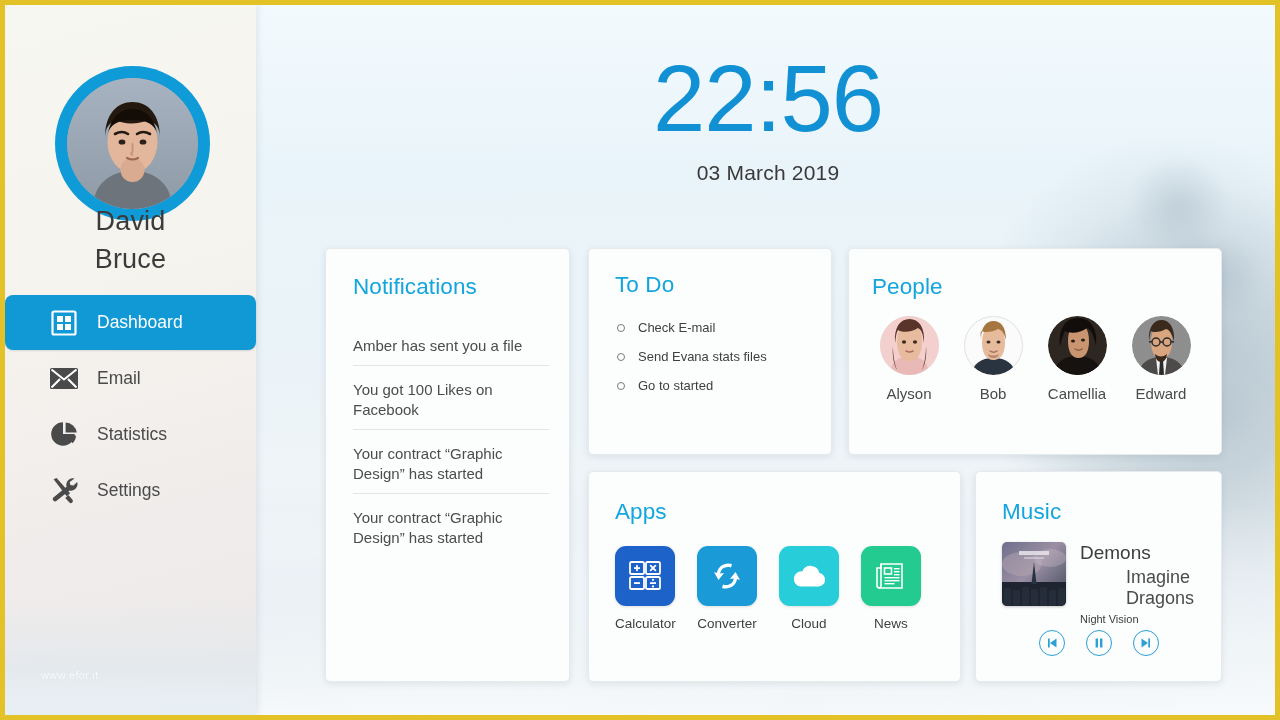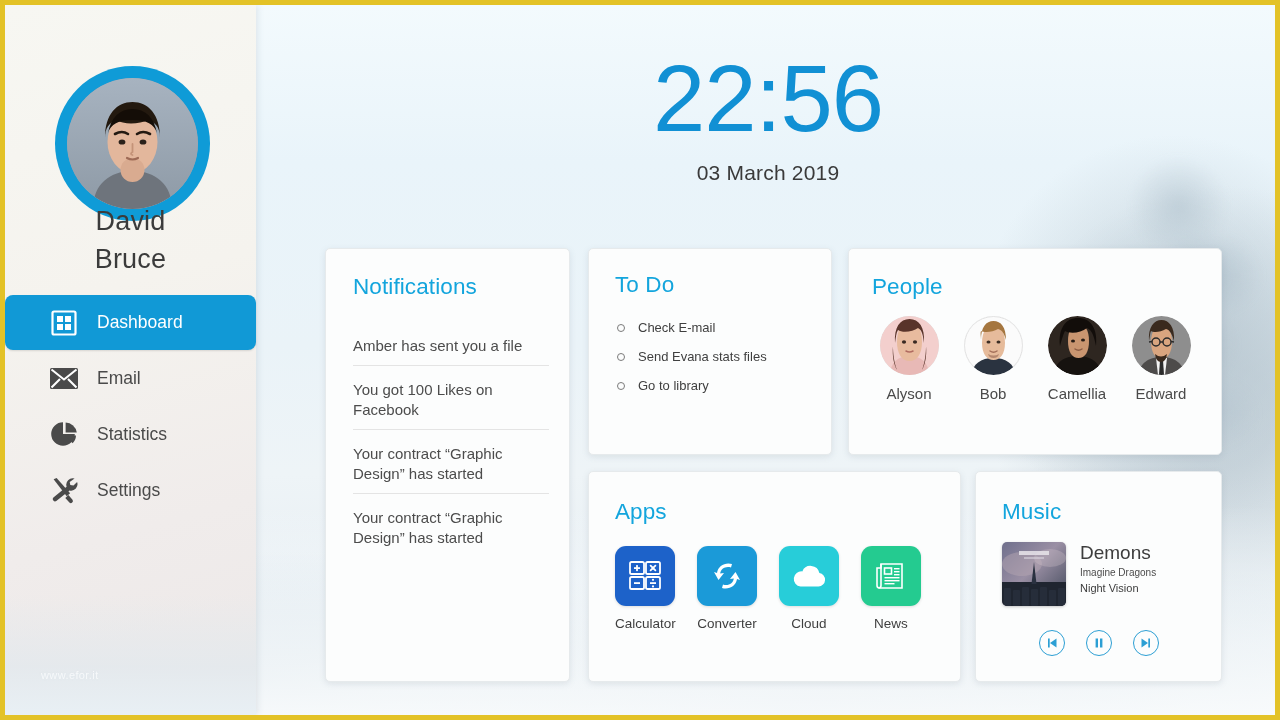--- a/index.html
+++ b/index.html
@@ -162,21 +162,21 @@
   #card-music .card-title { position:absolute; left:26px; top:27px; }
   #music-now {
     position:absolute; left:26px; top:70px; right:14px;
     display:flex; gap:14px;
   }
   #album-art {
     width:64px; height:64px; border-radius:5px; flex:0 0 64px;
     overflow:hidden; box-shadow:0 1px 3px rgba(0,0,0,.22);
   }
   #track-title { font-size:19px; color:#3d3d3d; line-height:22px; }
-  #track-artist { font-size:10px; color:#4b4b4b; margin-top:3px; }
+  #track-artist { font-size:18px; color:#4b4b4b; margin-top:3px;margin-left:46px; }
   #track-album { font-size:11px; color:#3c3c3c; margin-top:4px; }
   #music-controls {
     position:absolute; left:0; right:0; top:158px;
     display:flex; justify-content:center; gap:21px;
   }
   .mbtn {
     width:26px; height:26px; border-radius:50%;
     border:1.5px solid #2c9fd4;
     display:flex; align-items:center; justify-content:center;
     cursor:pointer; background:transparent;
@@ -311,21 +311,21 @@
       <div class="todo-row">
         <span class="todo-bullet"></span>
         <span>Check E-mail</span>
       </div>
       <div class="todo-row">
         <span class="todo-bullet"></span>
         <span>Send Evana stats files</span>
       </div>
       <div class="todo-row">
         <span class="todo-bullet"></span>
-        <span>Go to library</span>
+        <span>Go to started</span>
       </div>
     </div>
   </section>
 
   <section class="card" id="card-people">
     <div class="card-title">People</div>
     <div id="people-list">
 
       <div class="person">
         <div class="person-photo">

